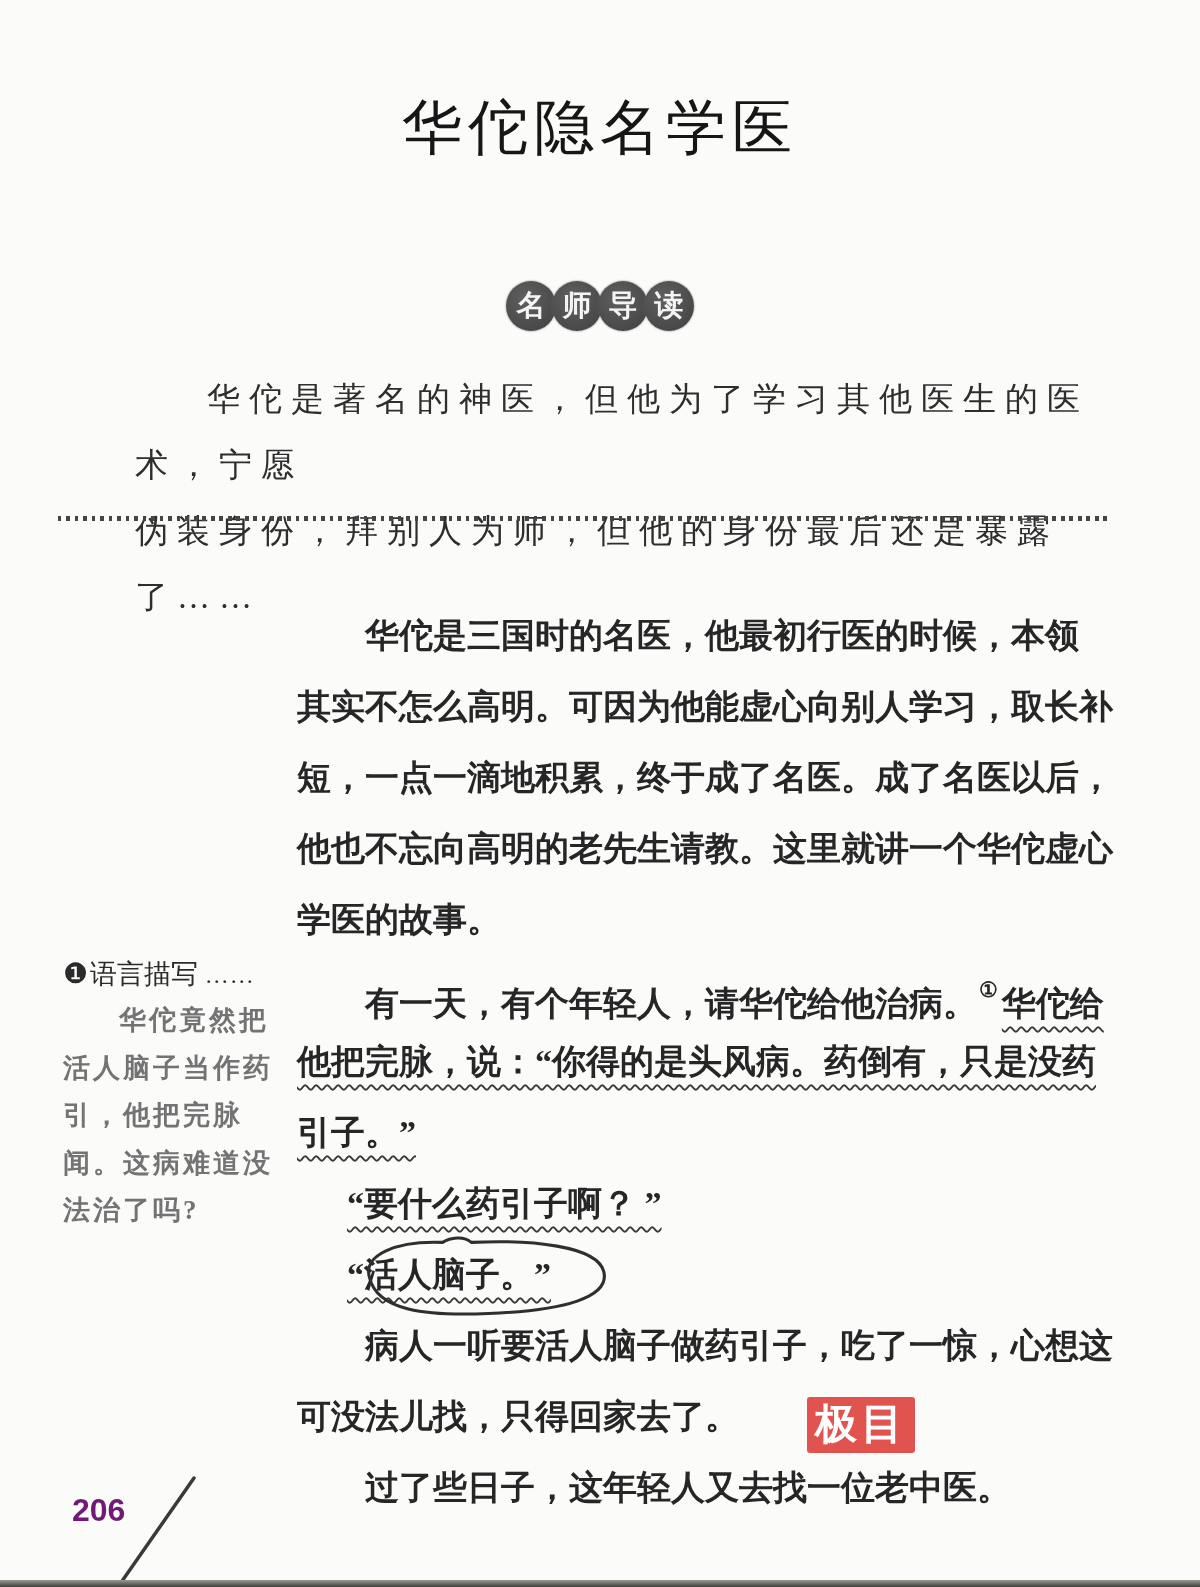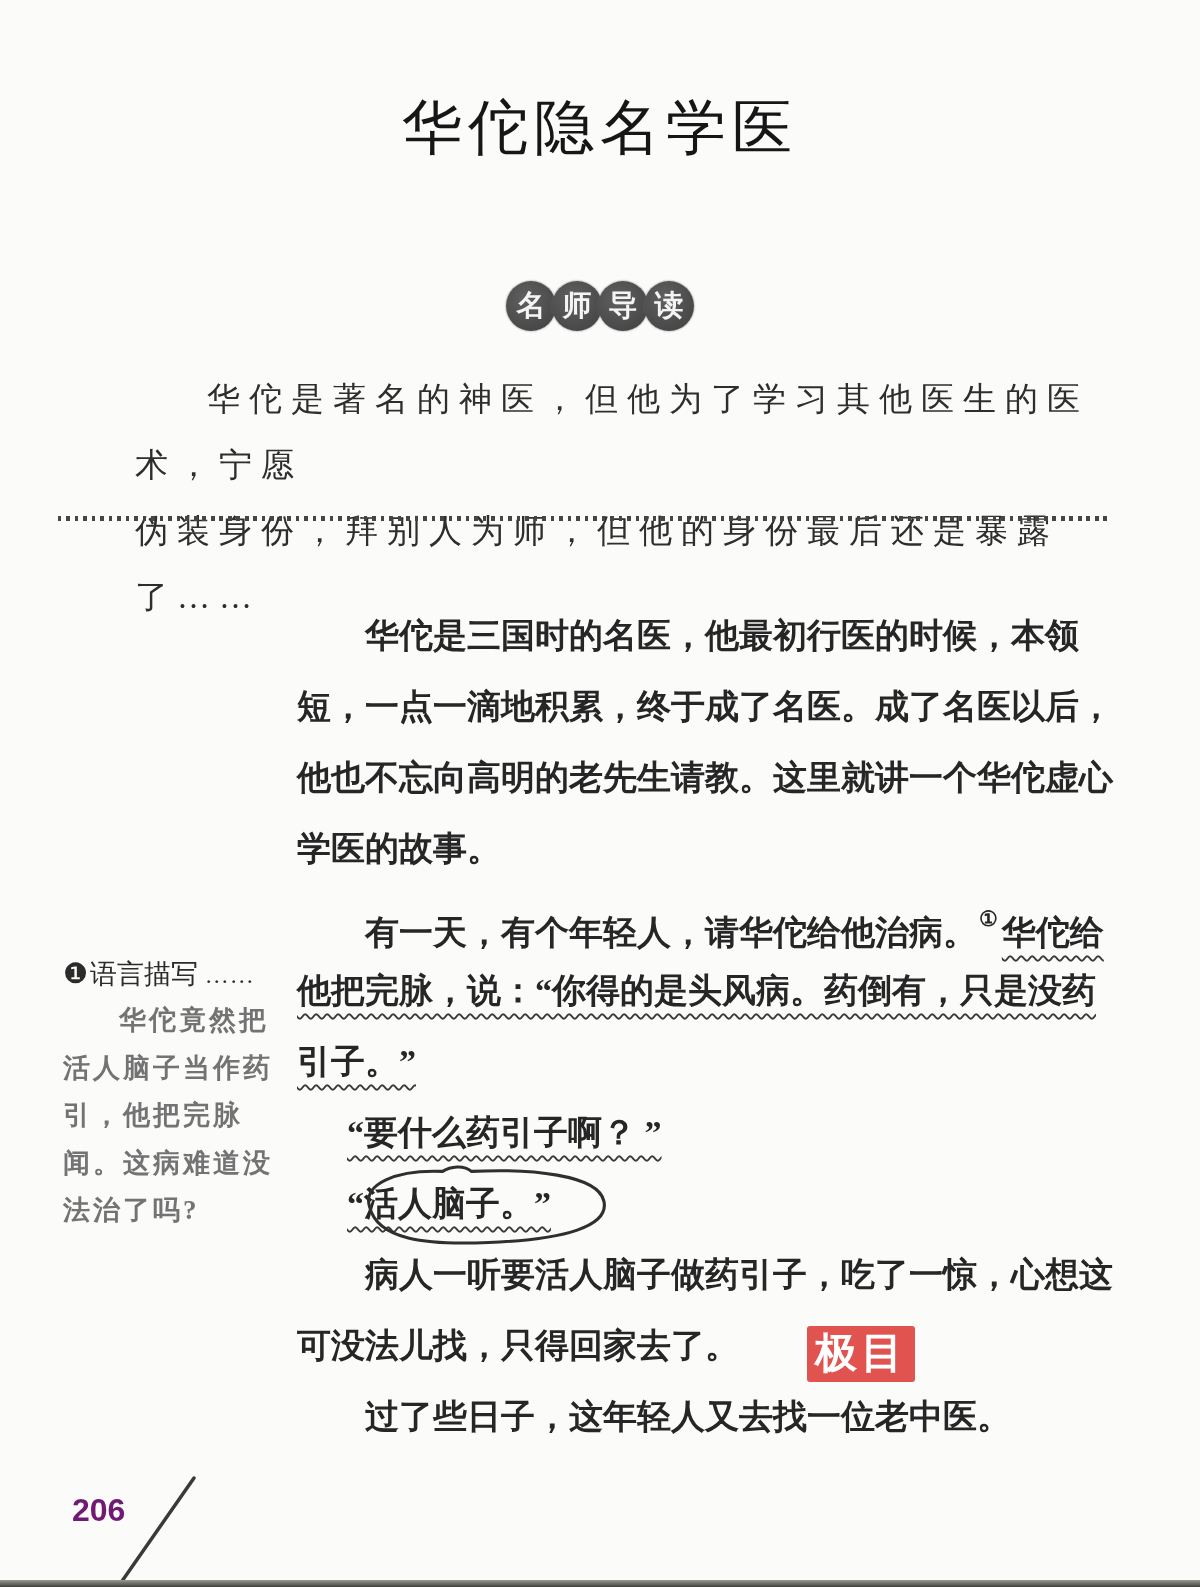--- a/index.html
+++ b/index.html
@@ -117,20 +117,21 @@
 
   <div class="intro">
     <div class="intro-line indent">华佗是著名的神医，但他为了学习其他医生的医术，宁愿</div>
     <div class="intro-line">伪装身份，拜别人为师，但他的身份最后还是暴露了……</div>
   </div>
 
   <div class="divider"></div>
 
   <div class="body">
     <div class="bline ind"><span>华佗是三国时的名医，他最初行医的时候，本领</span></div>
+    <div class="bline"><span>其实不怎么高明。可因为他能虚心向别人学习，取长补</span></div>
     <div class="bline"><span>短，一点一滴地积累，终于成了名医。成了名医以后，</span></div>
     <div class="bline"><span>他也不忘向高明的老先生请教。这里就讲一个华佗虚心</span></div>
     <div class="bline"><span>学医的故事。</span></div>
     <div class="bline ind"><span>有一天，有个年轻人，请华佗给他治病。</span><sup class="fn">①</sup><span class="wavy">华佗给</span></div>
     <div class="bline"><span class="wavy">他把完脉，说：“你得的是头风病。药倒有，只是没药</span></div>
     <div class="bline"><span class="wavy">引子。”</span></div>
     <div class="bline ind-s"><span class="wavy">“要什么药引子啊？ ”</span></div>
     <div class="bline ind-s circ-wrap">
       <span class="wavy">“活人脑子。”</span>
       <svg class="circle-svg" viewBox="0 0 300 100" fill="none" xmlns="http://www.w3.org/2000/svg">

